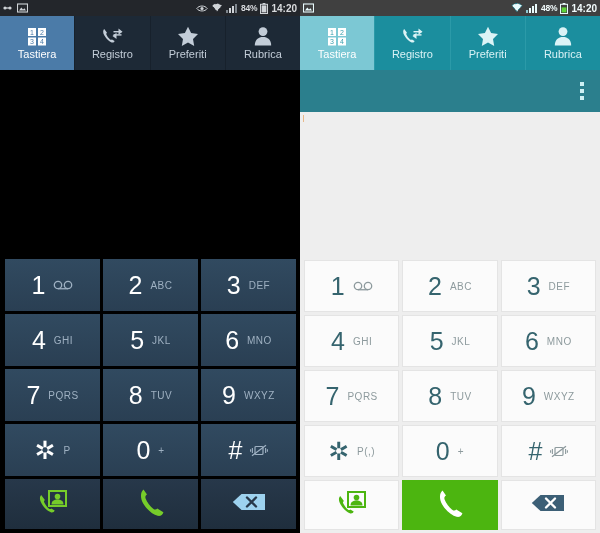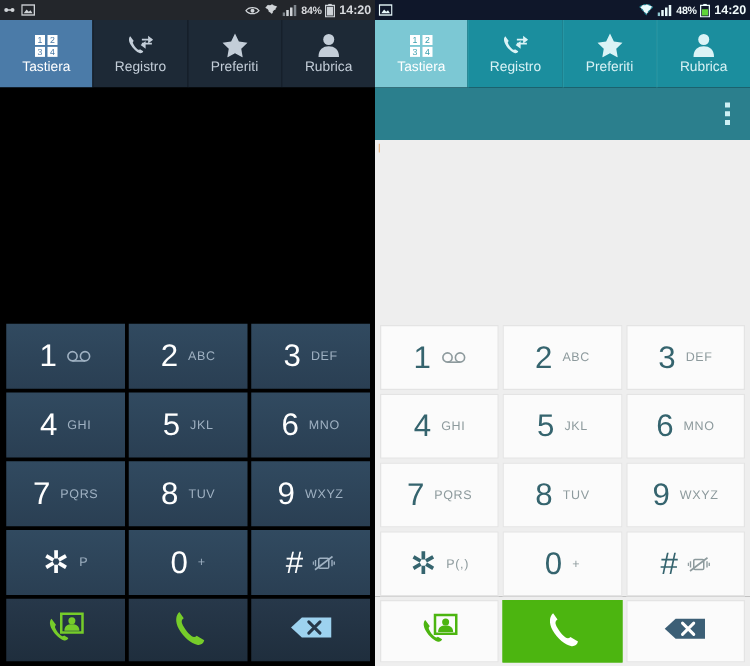--- a/index.html
+++ b/index.html
@@ -11,21 +11,21 @@
   }
   .screens { display: flex; width: 600px; height: 533px; }
   .panel { width: 300px; height: 533px; position: relative; overflow: hidden; }
 
   
   .statusbar {
     height: 16px; display: flex; align-items: center;
     padding: 0 3px; font-size: 9px; letter-spacing: -0.2px;
   }
   .panel-dark .statusbar { background: #23262b; color: #d8dadd; }
-  .panel-light .statusbar { background: #0f172a; color: #f2fbfc; }
+  .panel-light .statusbar { background: #404040; color: #f2fbfc; }
   .sb-left { display: flex; align-items: center; gap: 4px; }
   .sb-right { margin-left: auto; display: flex; align-items: center; gap: 3px; }
   .sb-pct { font-size: 8.5px; font-weight: bold; }
   .sb-time { font-size: 10px; font-weight: bold; letter-spacing: 0px; }
   .ic { display: inline-block; line-height: 0; }
 
   
   .tabbar { display: flex; height: 54px; }
   .tab {
     flex: 1; display: flex; flex-direction: column;

